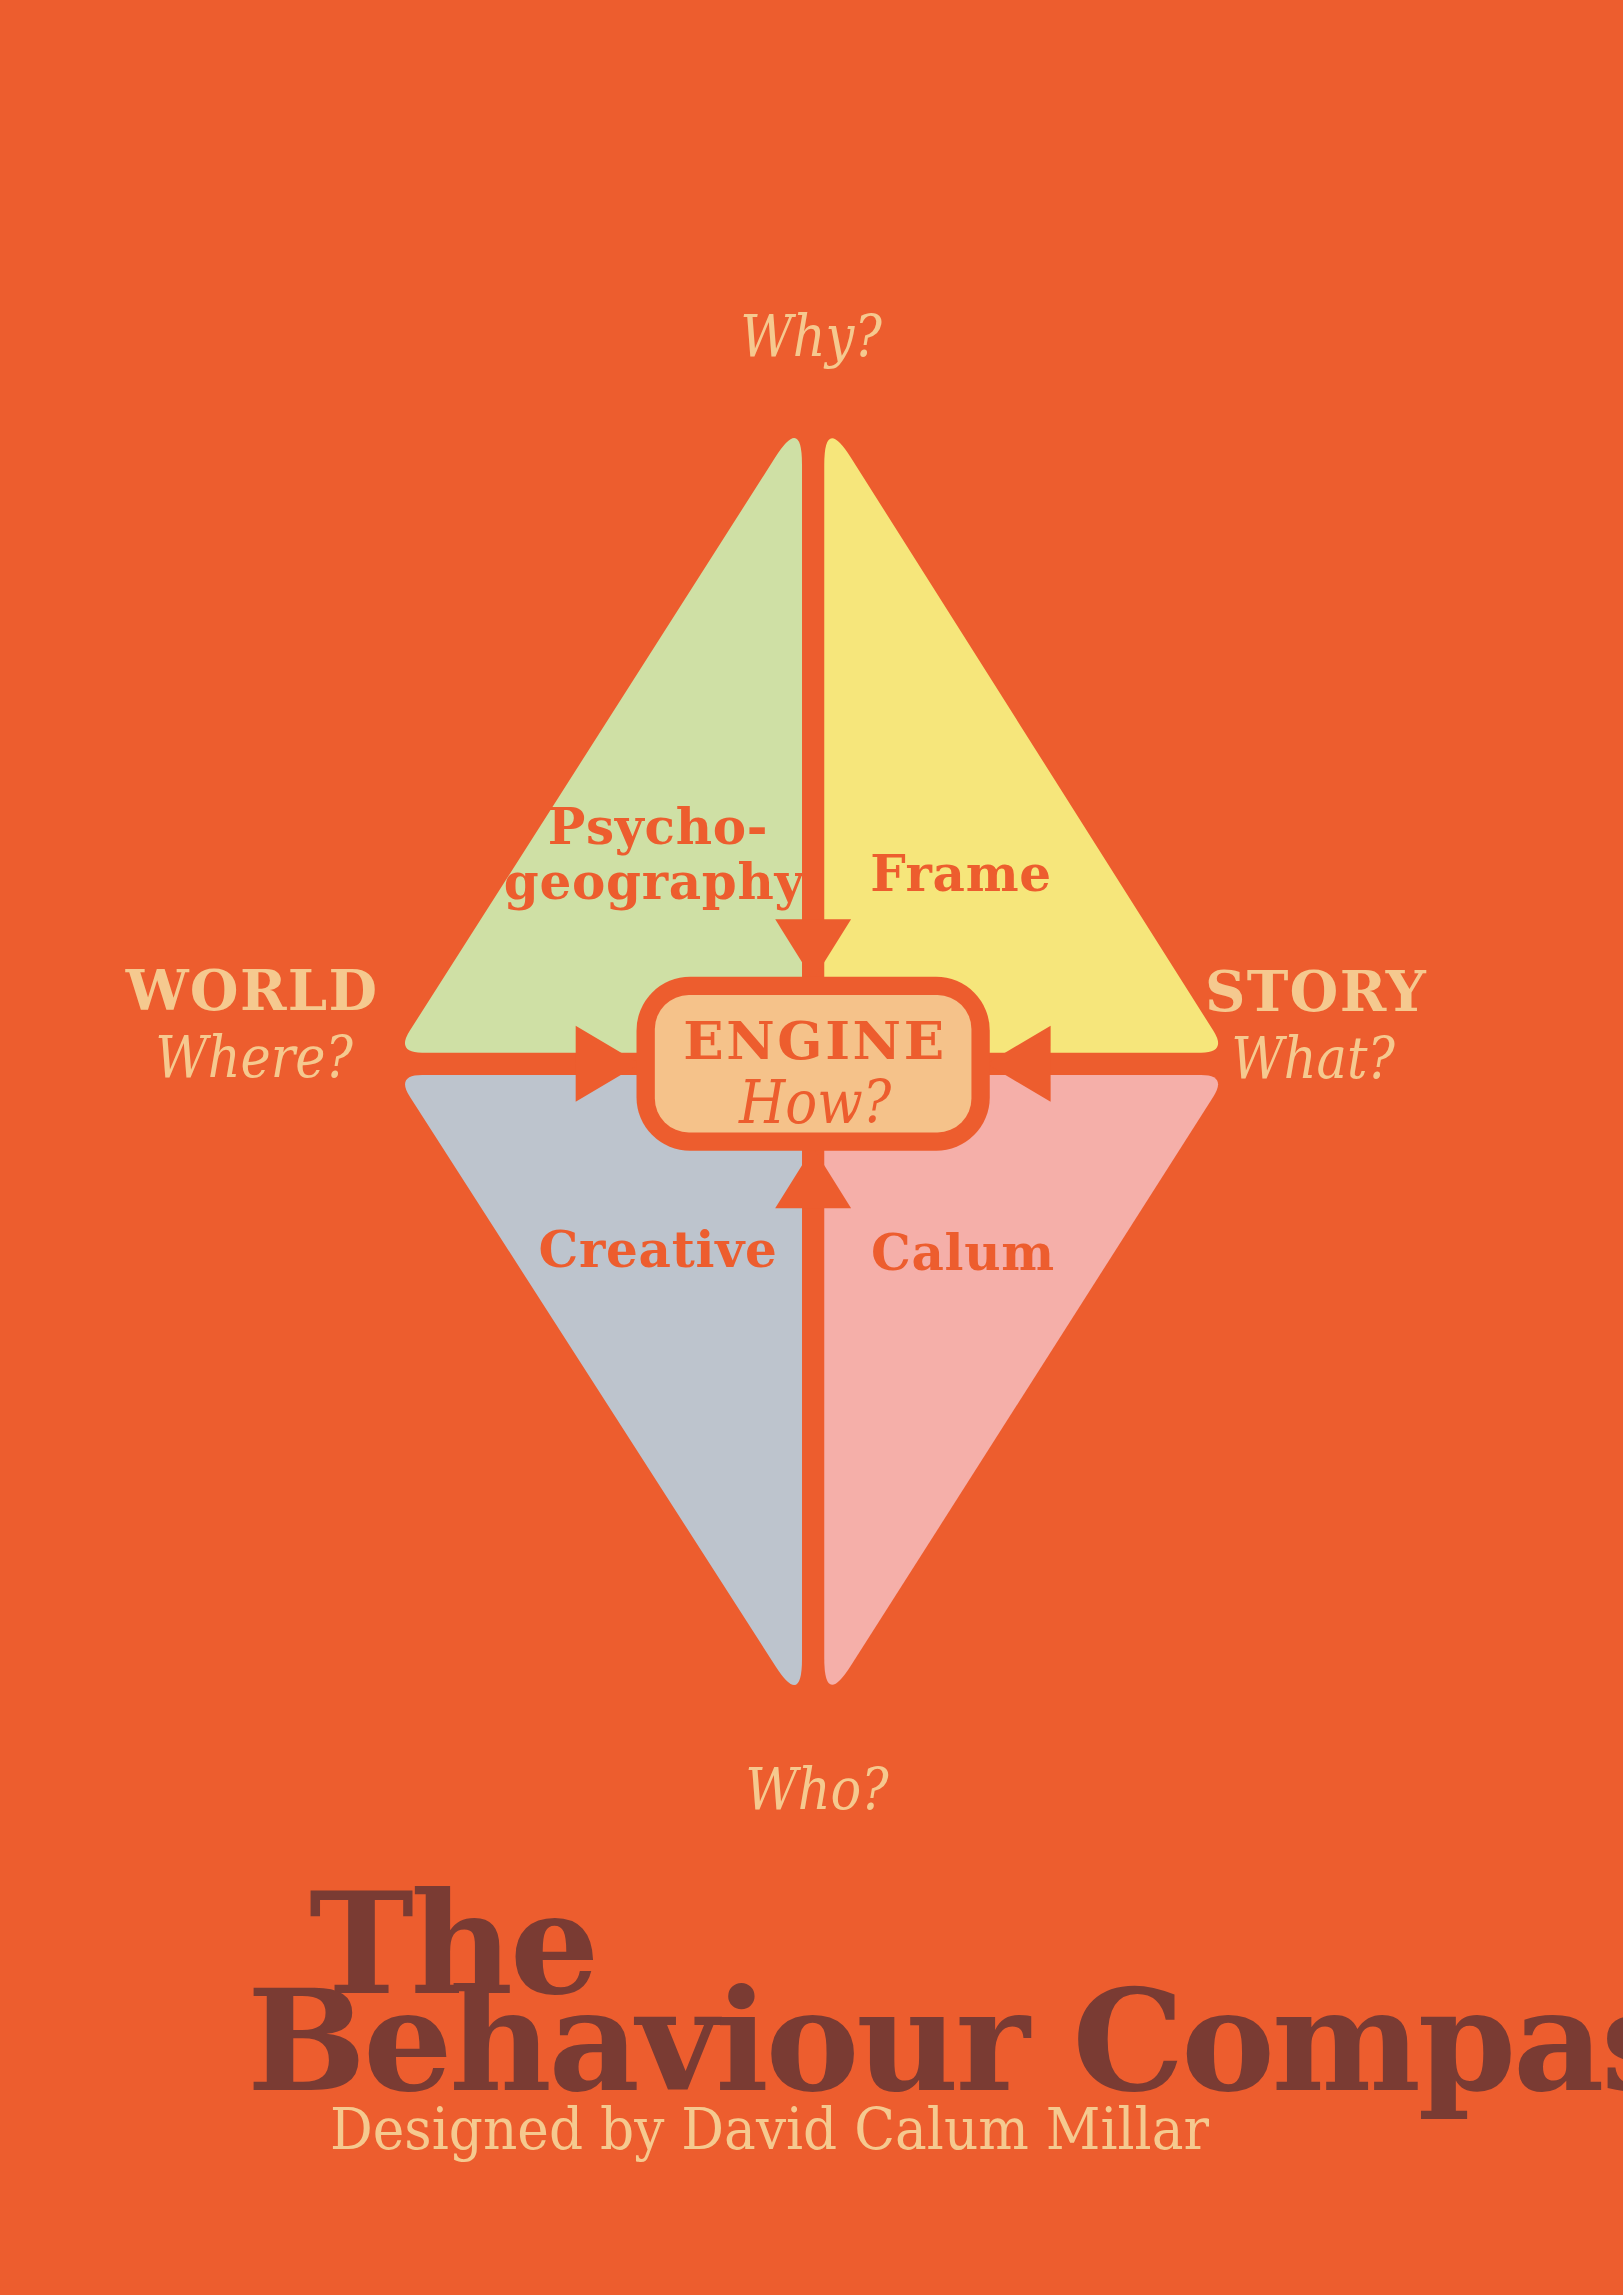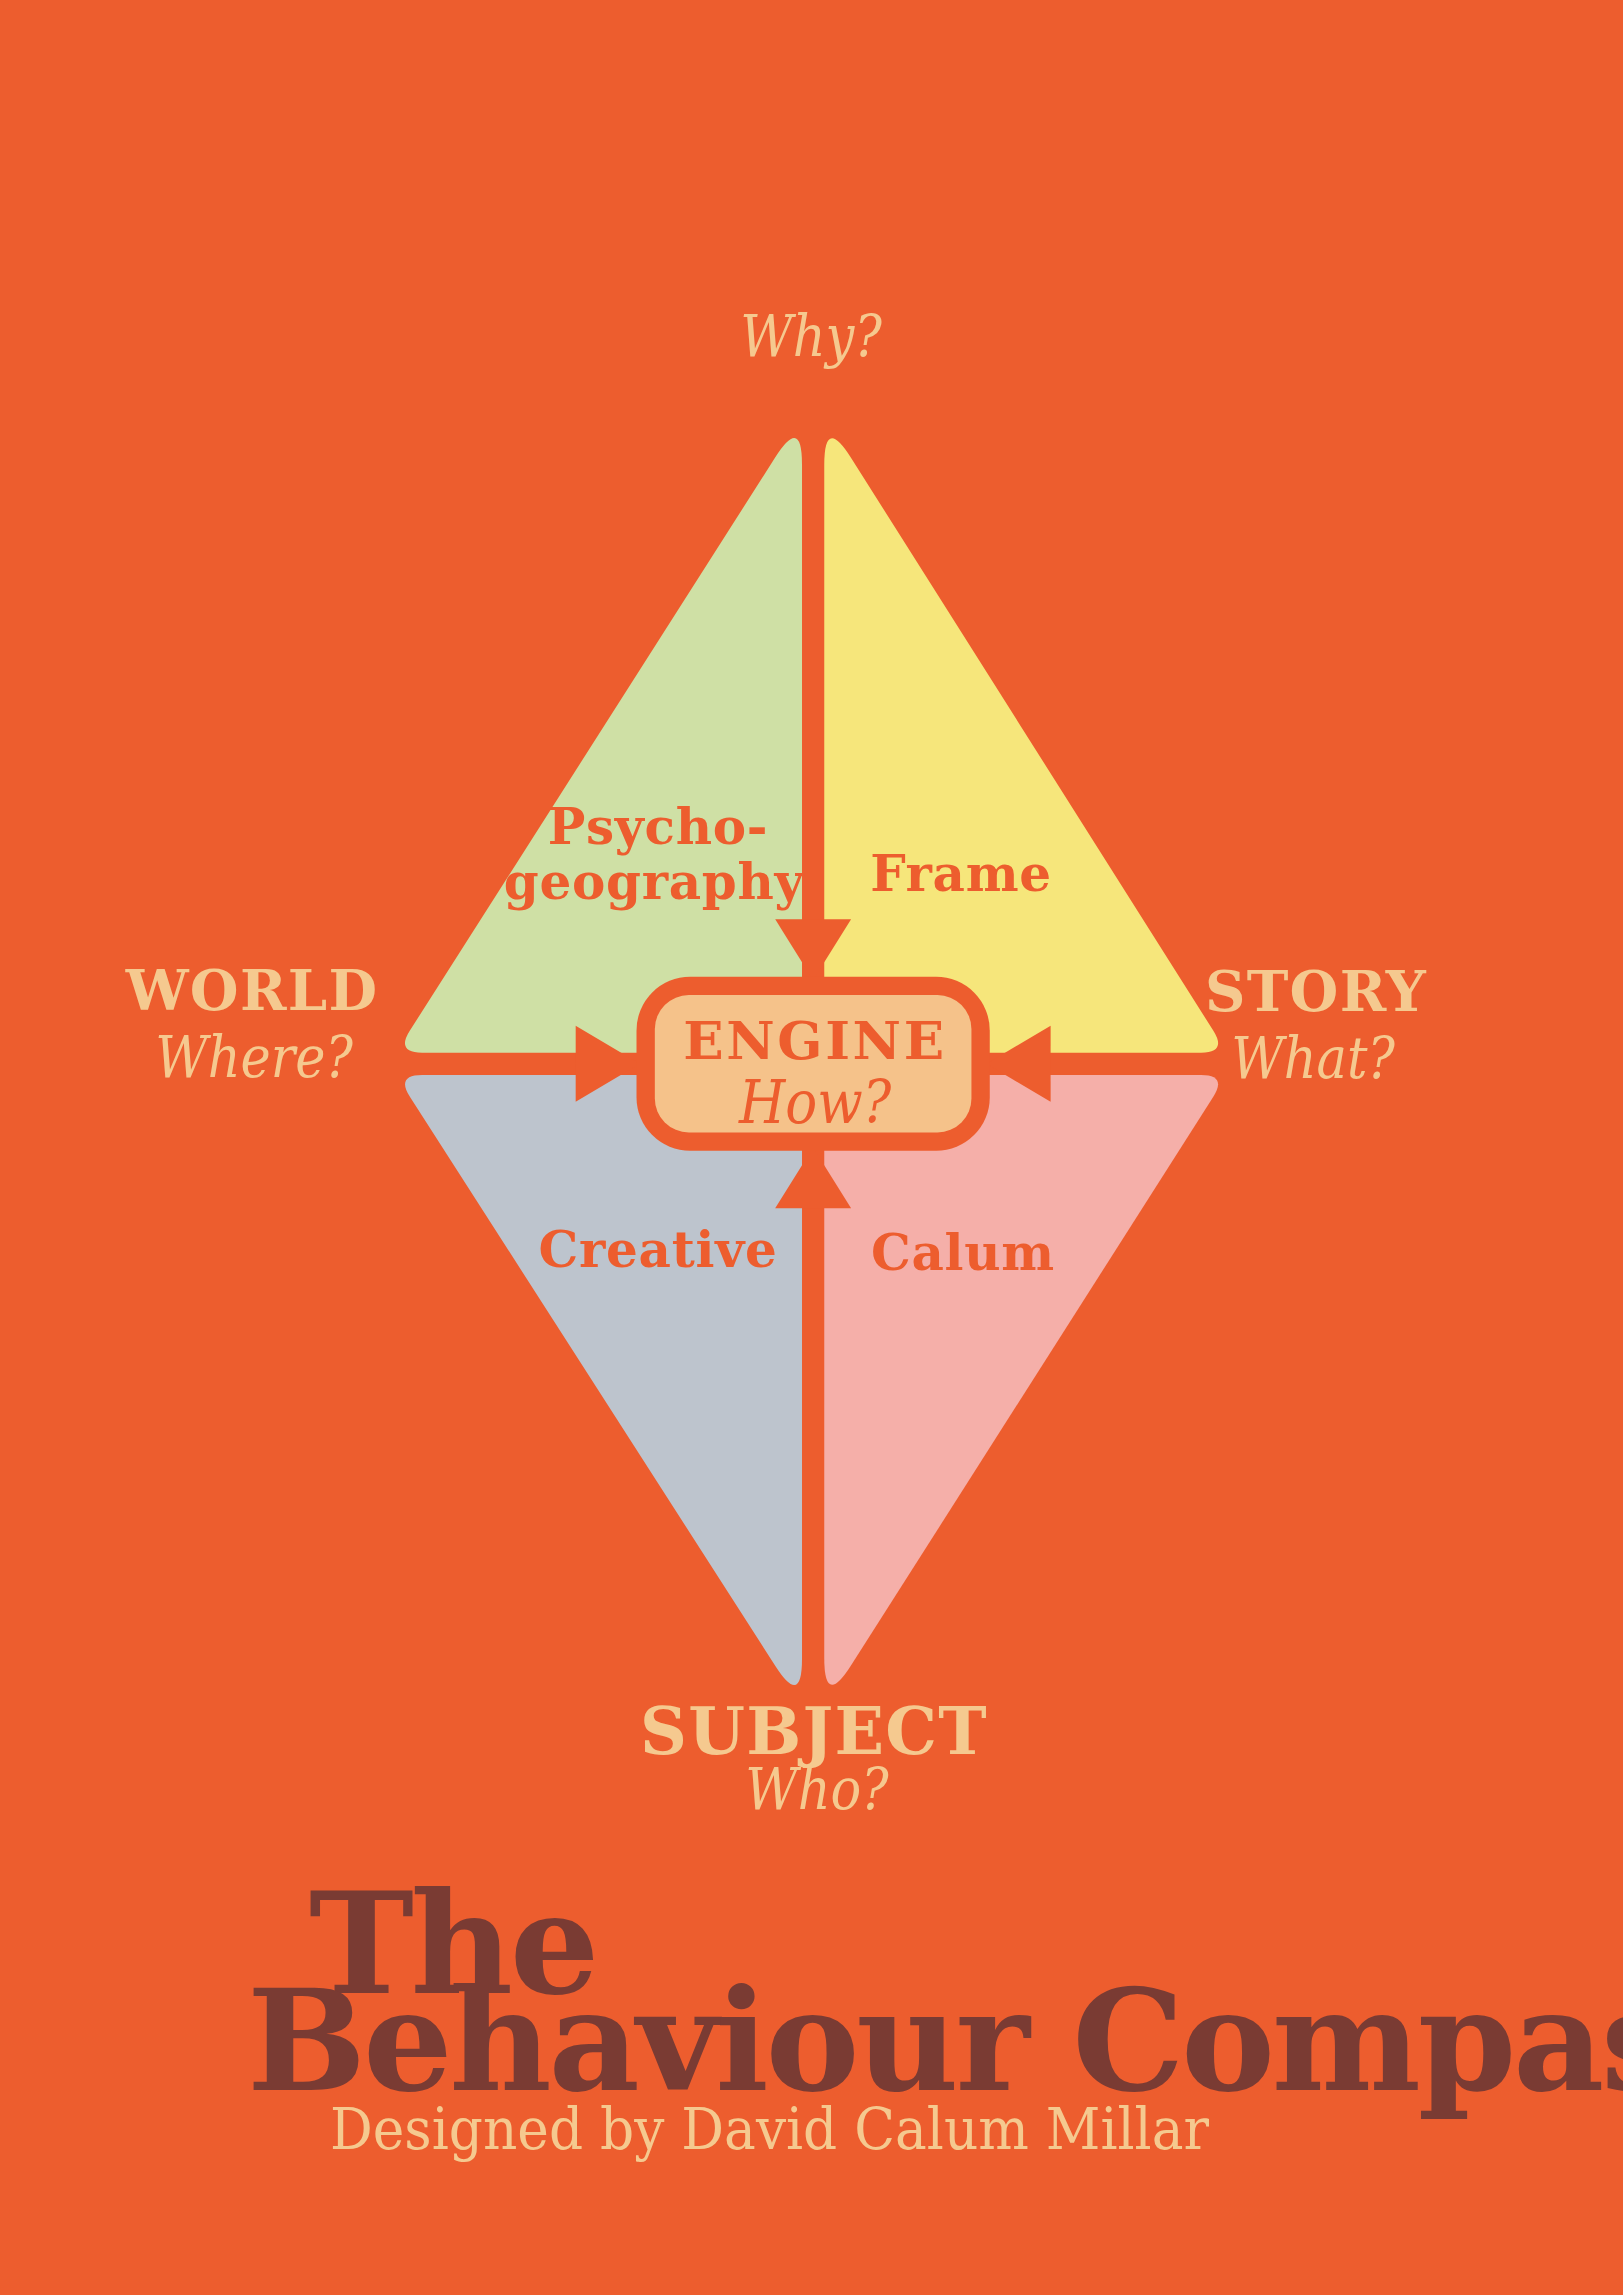--- a/index.html
+++ b/index.html
@@ -85,21 +85,20 @@
   </svg>
 
   <div class="t q" style="left: 811px; top: 336px; color: rgb(245, 201, 143);">Why?</div>
 
   <div class="t dir dir-sm" style="left: 252px; top: 990px; color: rgb(245, 201, 143);">WORLD</div>
   <div class="t q" style="left: 254px; top: 1057px; color: rgb(245, 201, 143);">Where?</div>
 
   <div class="t dir dir-sm" style="left: 1316px; top: 991px; color: rgb(245, 201, 143);">STORY</div>
   <div class="t q" style="left: 1313px; top: 1058px; color: rgb(245, 201, 143);">What?</div>
 
-  <div class="t dir" style="left: 814px; top: 1731px; color: rgb(245, 201, 143);">SUBJECT</div>
   <div class="t q" style="left: 817px; top: 1789px; color: rgb(245, 201, 143);">Who?</div>
 
   <div class="t quad" style="left: 658px; top: 827px; color: rgb(237, 93, 46);">Psycho-</div>
   <div class="t quad" style="left: 654px; top: 882px; color: rgb(237, 93, 46);">geography</div>
   <div class="t quad" style="left: 961px; top: 874px; color: rgb(237, 93, 46);">Frame</div>
   <div class="t quad" style="left: 658px; top: 1250px; color: rgb(237, 93, 46);">Creative</div>
   <div class="t quad" style="left: 963px; top: 1253px; color: rgb(237, 93, 46);">Calum</div>
 
   <div class="t engine-label" style="left: 815px; top: 1040px; color: rgb(237, 93, 46);">ENGINE</div>
   <div class="t engine-q" style="left: 815px; top: 1102px; color: rgb(237, 93, 46);">How?</div>

